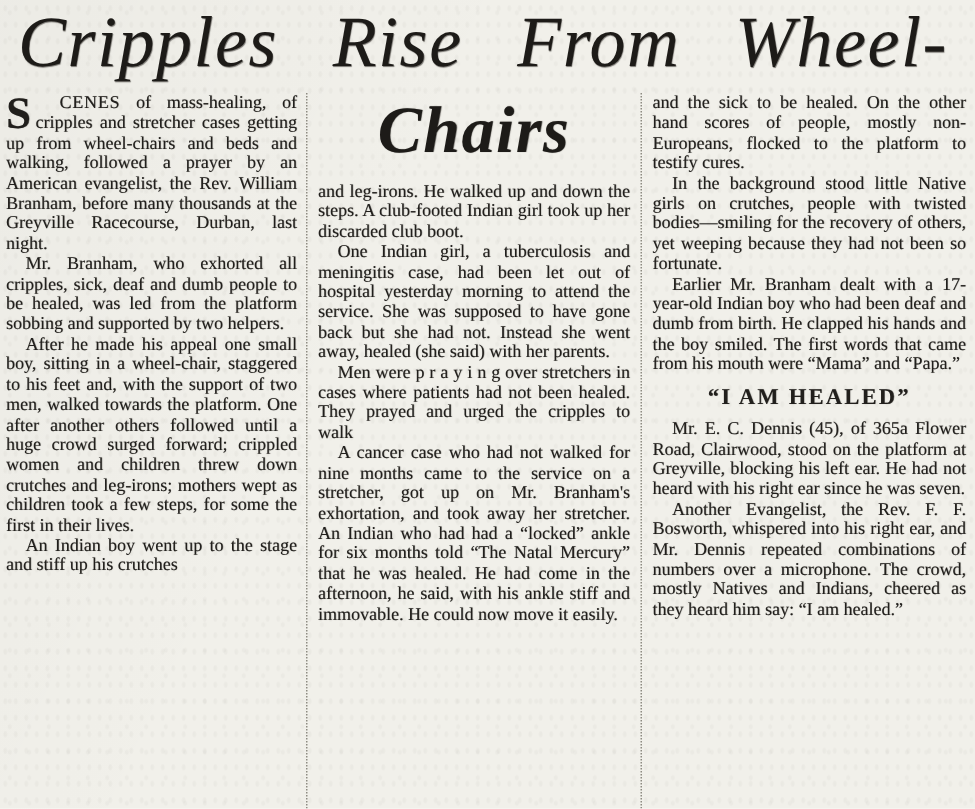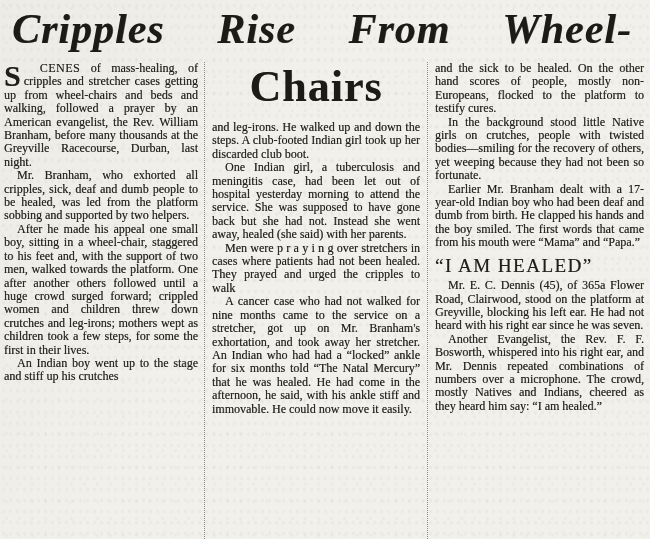--- a/index.html
+++ b/index.html
@@ -19,23 +19,23 @@
       radial-gradient(rgba(60,55,45,0.03) 1px, transparent 1.6px),
       linear-gradient(115deg, rgba(0,0,0,0.02), rgba(0,0,0,0) 40%),
       #f1f0ea;
     background-size: 7px 11px, 13px 17px, 100% 100%, 100% 100%;
   }
 
   
   .main-headline {
     padding: 2px 18px 0 12px;
     height: 58px;
-    font-size: 42px;
+    font-size: 48px;
     line-height: 54px;
-    font-weight: bold;
+    font-weight: normal;
     font-style: italic;
     letter-spacing: 1px;
     white-space: nowrap;
     text-align: justify;
     text-align-last: justify;
     -moz-text-align-last: justify;
     color: #1d1b18;
     text-shadow: 0.4px 0.4px 0.6px rgba(25,22,18,0.55);
   }
 
@@ -60,20 +60,21 @@
 
   .divider {
     width: 0;
     border-left: 1px dotted #8e8b82;
     margin-top: 2px;
   }
 
   
   .headline-cont {
     font-weight: bold;
+    font-style: italic;
     color: #1d1b18;
     text-shadow: 0.4px 0.4px 0.6px rgba(25,22,18,0.55);
     margin-bottom: 7px;
   }
   .headline-cont .line-a {
     font-size: 44px;
     line-height: 54px;
     text-align: center;
     letter-spacing: 1px;
   }
@@ -96,22 +97,23 @@
   .dropcap {
     float: left;
     font-size: 30px;
     line-height: 25px;
     padding: 1px 3px 0 0;
     font-weight: bold;
   }
   .lead-caps { letter-spacing: 0.5px; margin-left: 16px; }
 
   .subhead {
-    font-weight: normal;
-    font-size: 19px;
+    text-align: center;
+    font-weight: bold;
+    font-size: 15px;
     letter-spacing: 1.5px;
     margin: 9px 0 7px 0;
     text-indent: 0;
   }
 </style>
 </head>
 <body>
 
 <div class="page">
 

